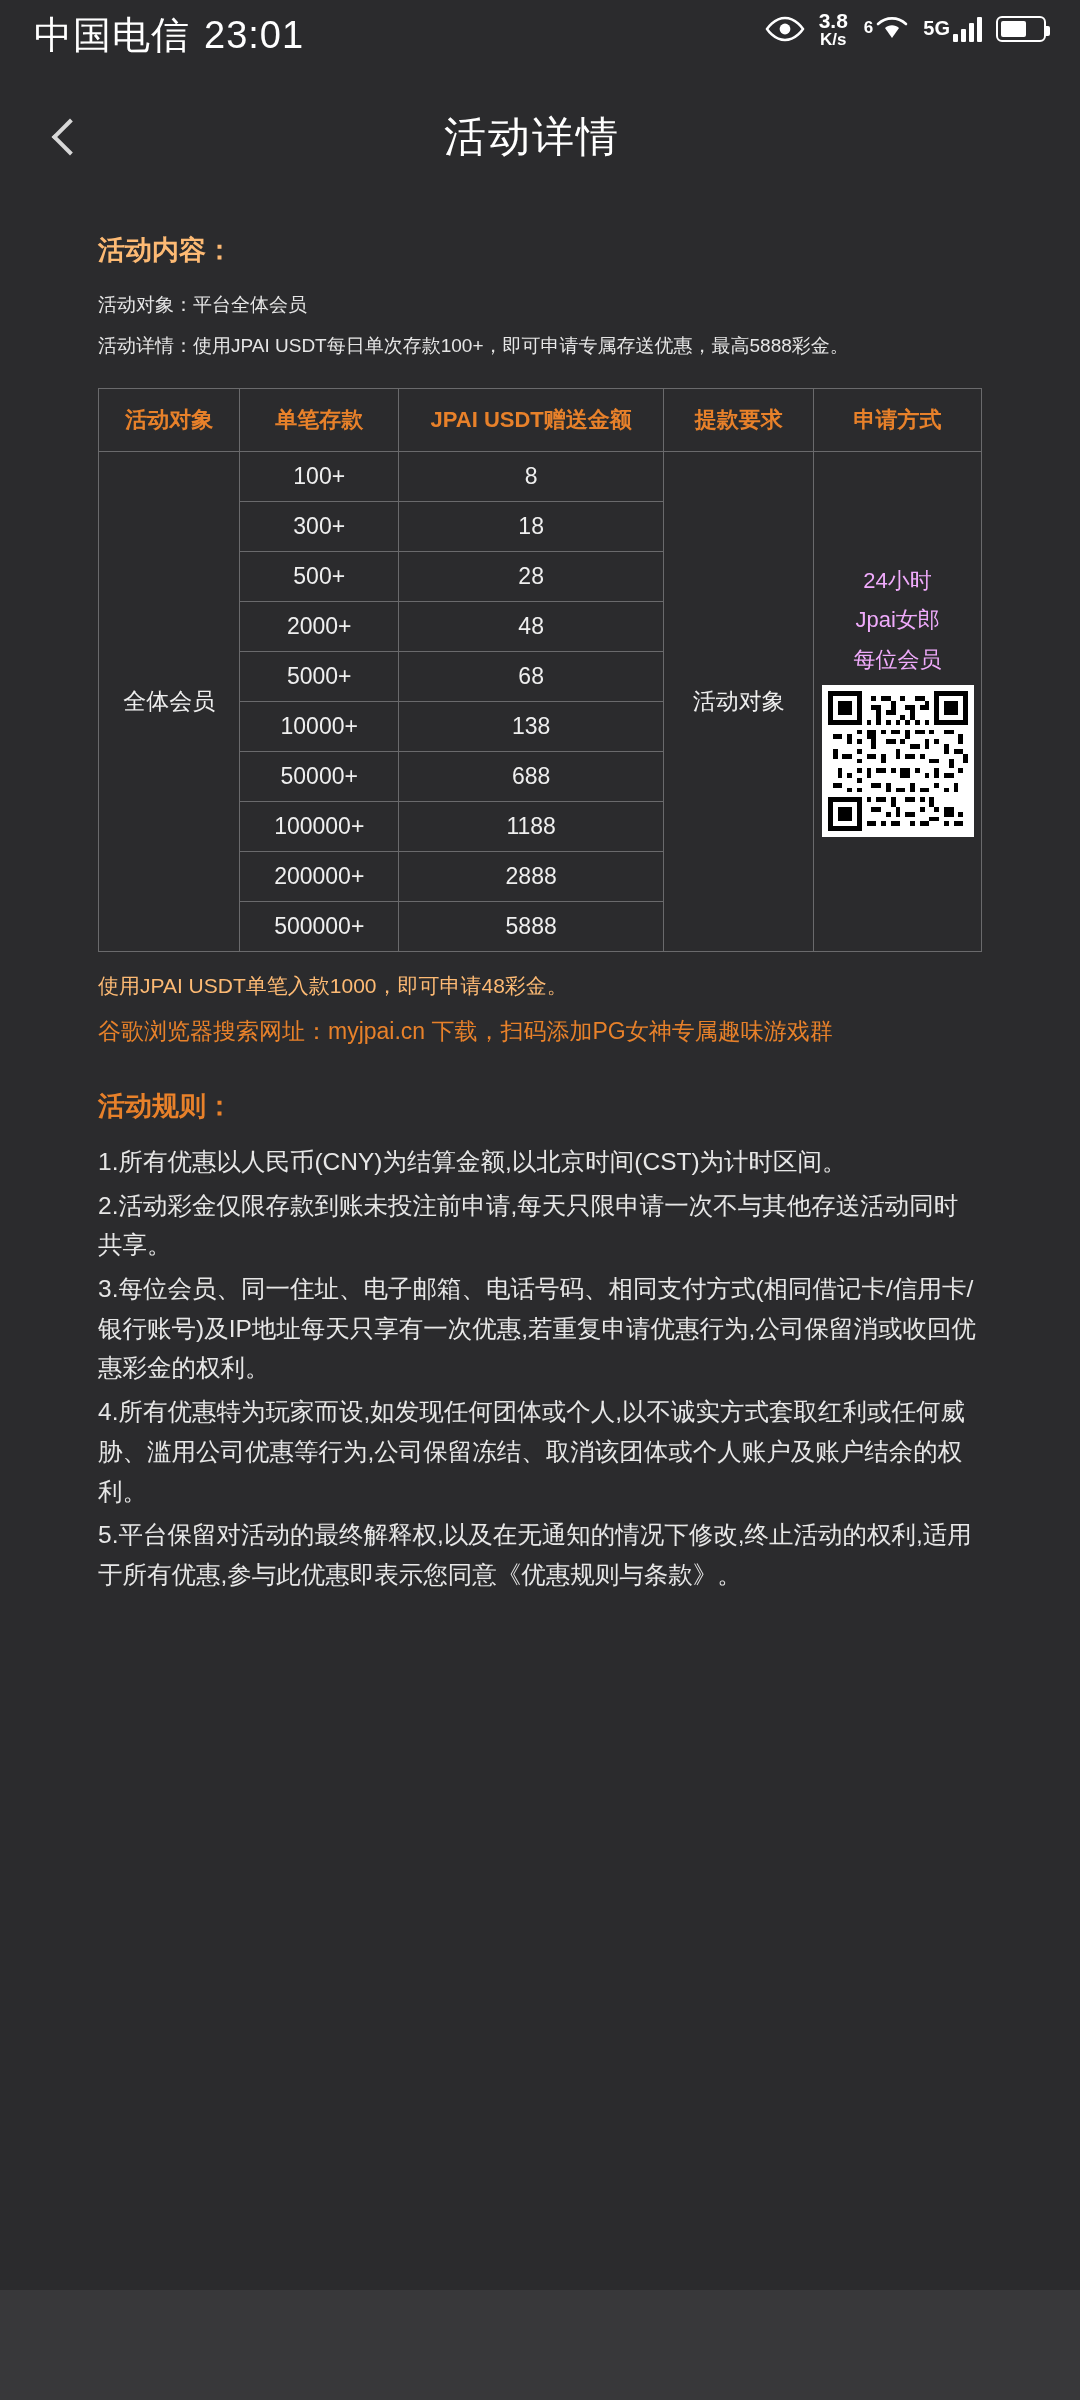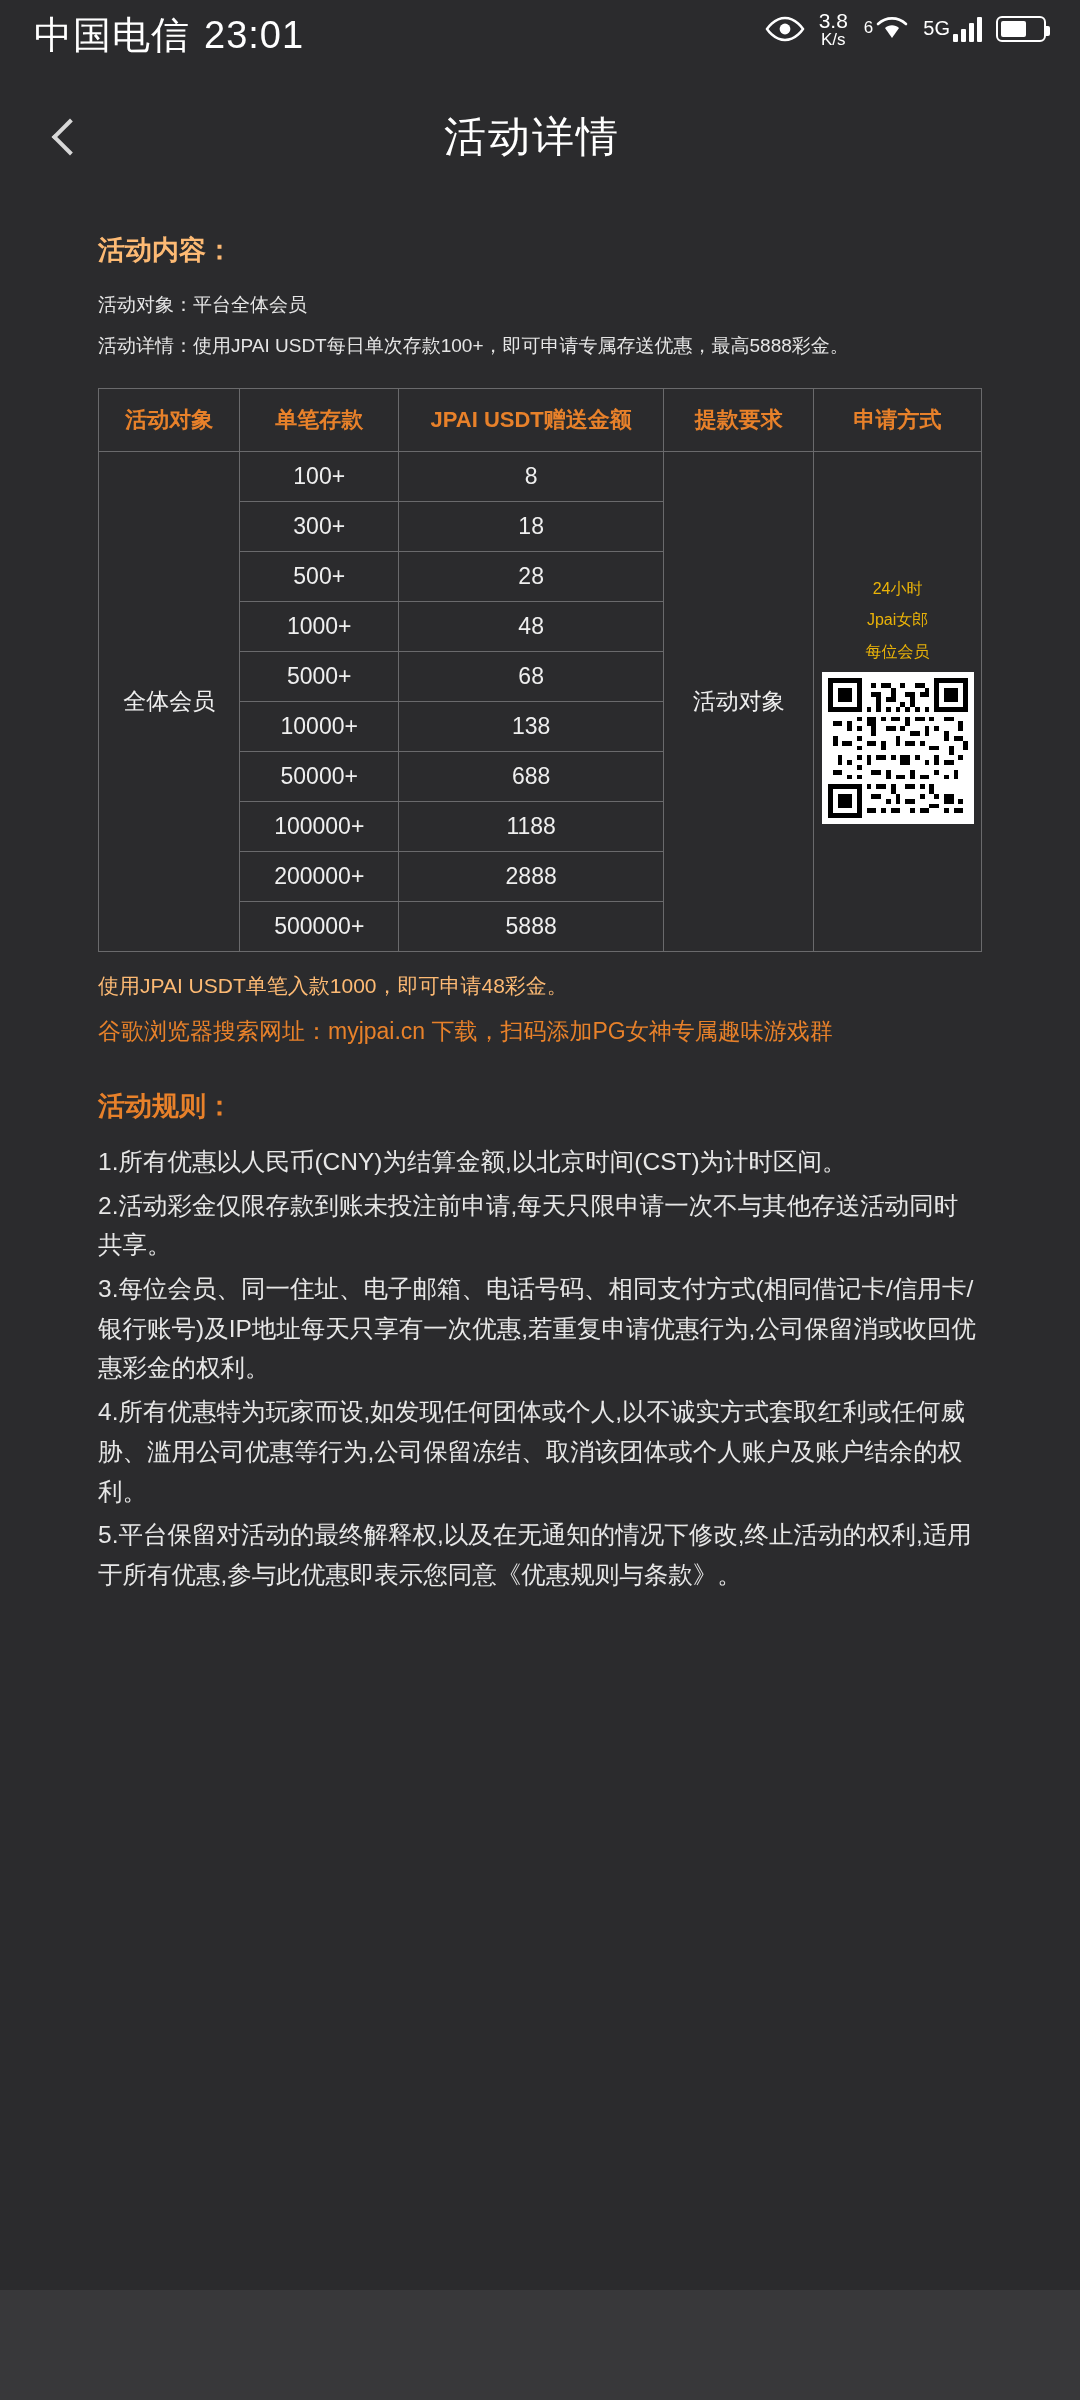--- a/index.html
+++ b/index.html
@@ -40,20 +40,21 @@
     font-size: 38px;
     letter-spacing: 1px;
   }
   .status-carrier { margin-right: 14px; }
   .status-time { font-weight: 400; }
   .status-right {
     margin-left: auto;
     display: flex;
     align-items: center;
     gap: 14px;
+    font-weight: bold;
   }
   .eye-icon svg { display:block; }
   .netspeed {
     display: flex;
     flex-direction: column;
     align-items: center;
     line-height: 1.0;
     font-size: 19px;
     margin-right: 2px;
   }
@@ -164,22 +165,22 @@
   .col-apply { width: 19%; }
   td.vmerge {
     vertical-align: middle;
     font-size: 24px;
   }
   .apply-cell {
     vertical-align: middle;
     padding: 10px 6px;
   }
   .apply-text {
-    color: #eab308;
-    font-size: 16px;
+    color: #f0abfc;
+    font-size: 22px;
     line-height: 1.35;
     margin-bottom: 10px;
   }
   .qr {
     width: 152px; height: 152px;
     margin: 0 auto;
     background: #ffffff;
     padding: 6px;
     box-sizing: border-box;
   }
@@ -431,21 +432,21 @@
         </tr>
       <tr>
             <td>300+</td>
             <td>18</td>
           </tr>
           <tr>
             <td>500+</td>
             <td>28</td>
           </tr>
           <tr>
-            <td>1000+</td>
+            <td>2000+</td>
             <td>48</td>
           </tr>
           <tr>
             <td>5000+</td>
             <td>68</td>
           </tr>
           <tr>
             <td>10000+</td>
             <td>138</td>
           </tr>

